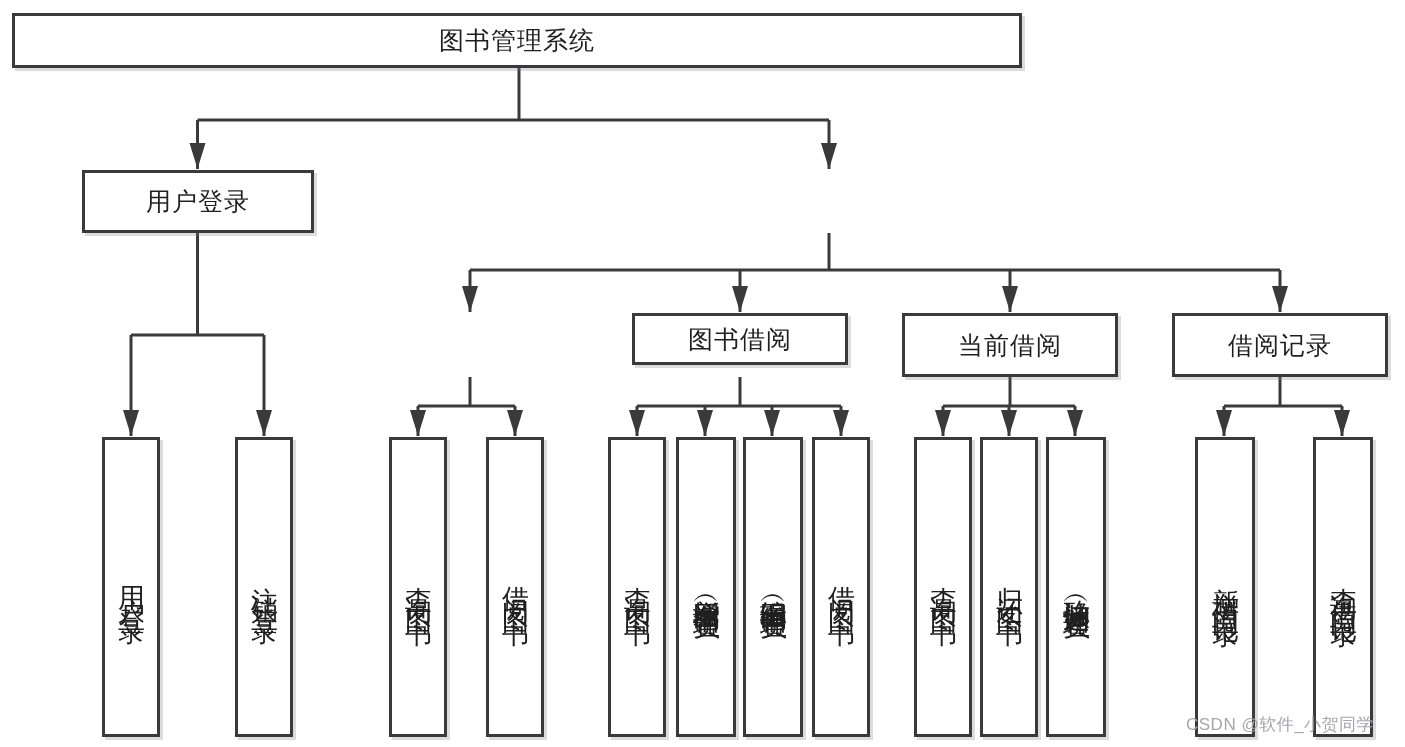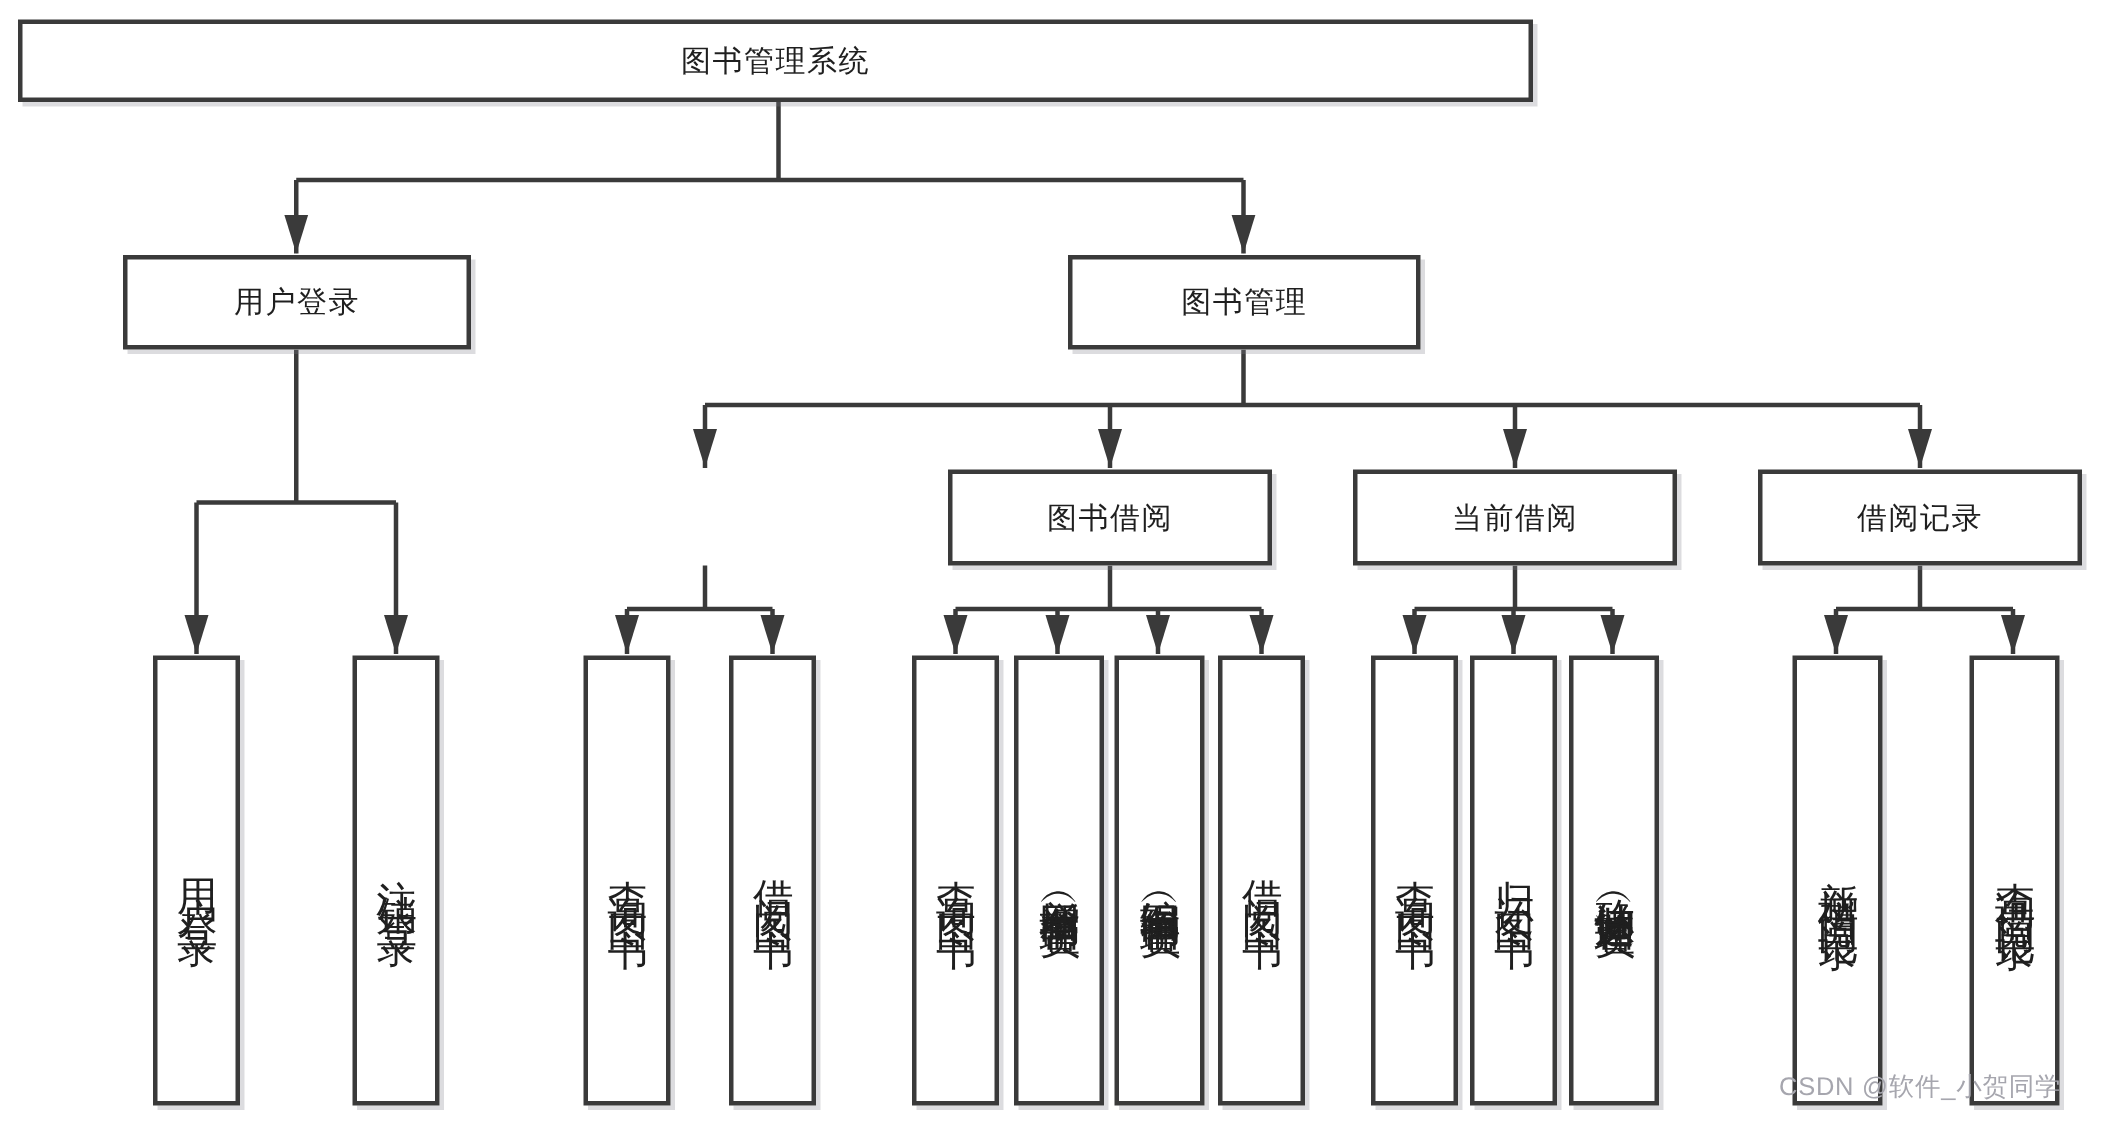--- a/index.html
+++ b/index.html
@@ -30,21 +30,21 @@
   .box {
     position: absolute;
     background: #ffffff;
     border: 3px solid var(--node-border);
     box-shadow: 3px 3px 0 rgba(130,130,140,0.28);
     display: flex;
     align-items: center;
     justify-content: center;
     text-align: center;
   }
-  .box.h { font-size: 20px; letter-spacing: 1px; }
+  .box.h { font-size: 25px; letter-spacing: 1px; }
   .box.v { font-size: 27px; }
   .vtext {
     writing-mode: vertical-rl;
     text-orientation: mixed;
     line-height: 1;
     white-space: nowrap;
   }
   .v-s .vtext { letter-spacing: 11px; }
   .v-m .vtext { letter-spacing: 7px; }
   .v-l .vtext { letter-spacing: 2px; }
@@ -108,23 +108,22 @@
 
     <path d="M1280 377 V406"></path>
     <path d="M1224 406 H1342"></path>
     <path d="M1224 406 V436" marker-end="url(#arrow)"></path>
     <path d="M1342 406 V436" marker-end="url(#arrow)"></path>
   </svg>
 
   <div class="box h" style="left:12px; top:13px; width:1010px; height:55px;">图书管理系统</div>
 
   <div class="box h" style="left:82px; top:170px; width:232px; height:63px;">用户登录</div>
-  <div class="box h" style="left:712px; top:170px; width:235px; height:63px;">图书管理</div>
 
-  <div class="box h" style="left:632px; top:313px; width:216px; height:64px;">图书借阅</div>
+  <div class="box h" style="left:632px; top:313px; width:216px; height:52px;">图书借阅</div>
   <div class="box h" style="left:902px; top:313px; width:216px; height:64px;">当前借阅</div>
   <div class="box h" style="left:1172px; top:313px; width:216px; height:64px;text-align:right;">借阅记录</div>
 
   <div class="box v v-s" style="left:102px; top:437px; width:58px; height:300px;">
     <span class="vtext">用户登录</span>
   </div>
   <div class="box v v-s" style="left:235px; top:437px; width:58px; height:300px;">
     <span class="vtext">注销登录</span>
   </div>
 

